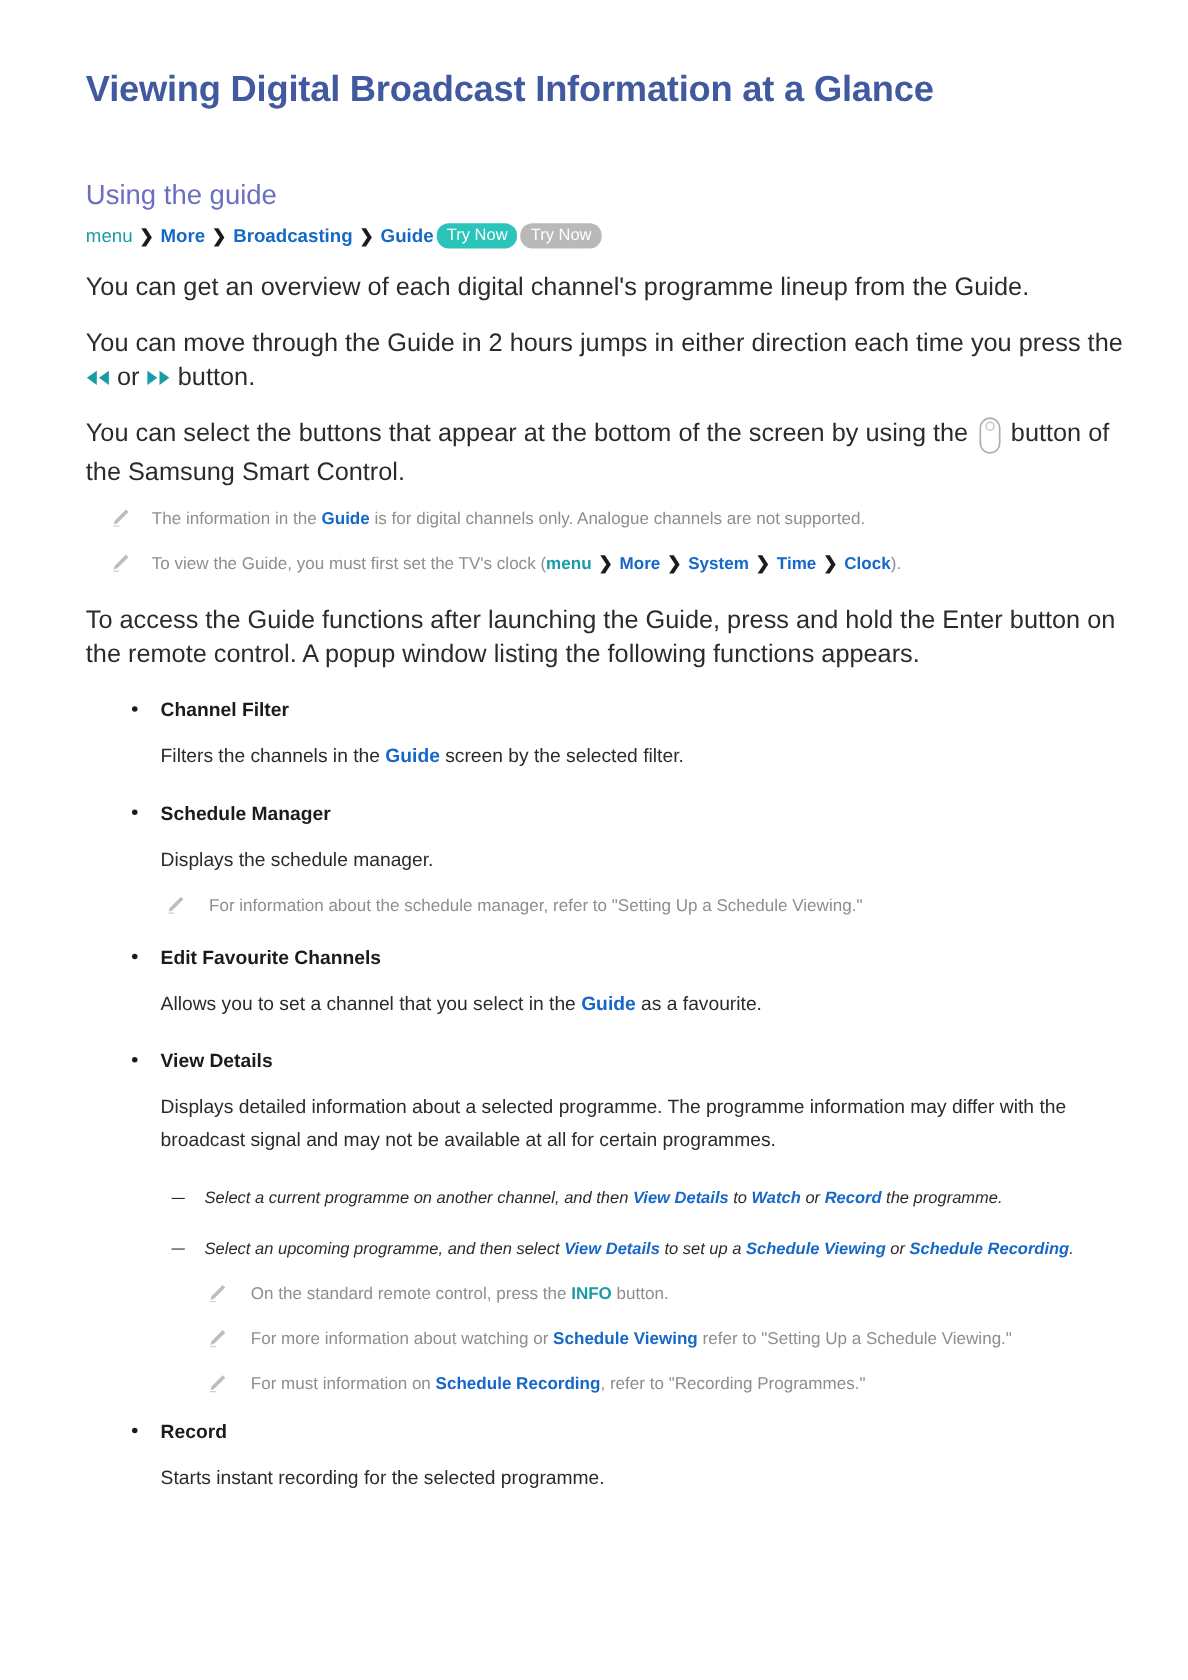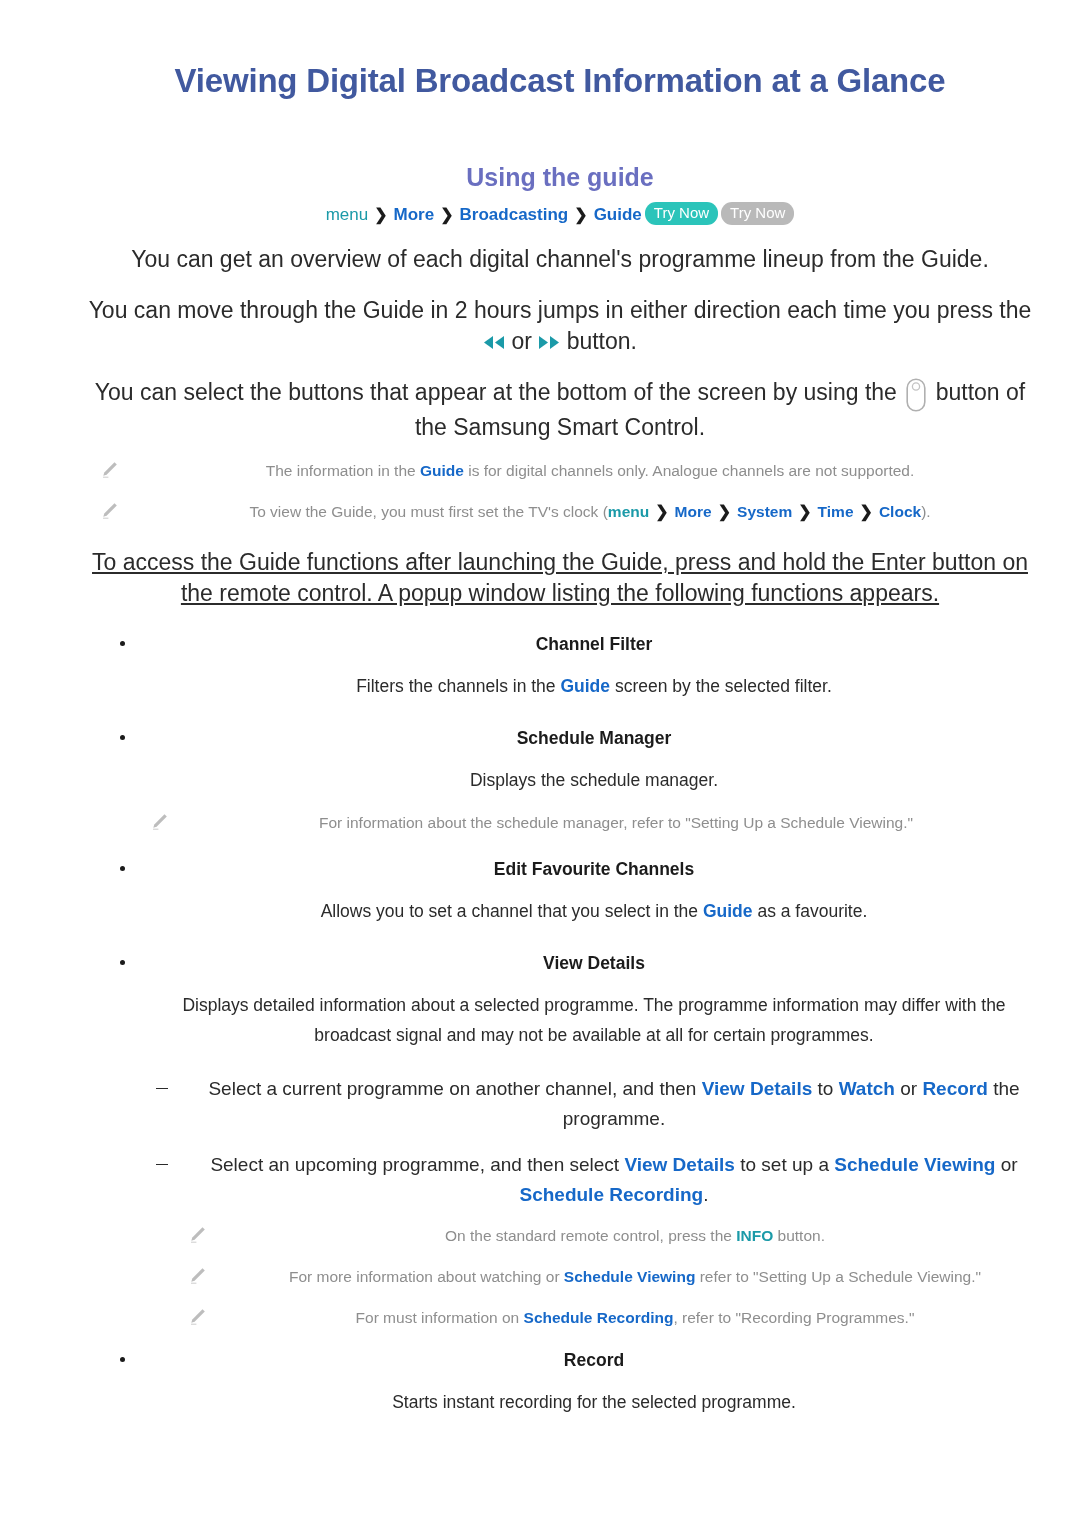--- a/index.html
+++ b/index.html
@@ -13,36 +13,35 @@
     font-family: "Liberation Sans", sans-serif;
     color: #2b2b2b;
     overflow: hidden;
   }
   .page {
     position: relative;
     width: 1080px;
     height: 1153px;
     box-sizing: border-box;
     padding: 62px 38px 0 78px;
-    text-align: center;
   }
 
   
   .page-title {
     font-size: 33px;
     font-weight: bold;
     color: #41599f;
     letter-spacing: -0.2px;
     line-height: 1.15;
     margin: 0 0 62px 0;
     white-space: nowrap;
   }
   .section-heading {
     font-size: 25px;
-    font-weight: bold;
+    font-weight: normal;
     color: #6a6fc0;
     margin: 0 0 10px 0;
     line-height: 1.2;
   }
 
   
   .breadcrumb {
     font-size: 17px;
     line-height: 26px;
     margin: 0 0 16px 0;
@@ -144,24 +143,25 @@
     line-height: 30px;
     color: #2b2b2b;
     margin: 0 0 22px 0;
     padding-left: 68px;
   }
 
   
   .dash-item {
     position: relative;
     padding-left: 108px;
-    font-size: 19px;
+    font-size: 15px;
     line-height: 30px;
     color: #2b2b2b;
     margin: 0 0 16px 0;
+    font-style: italic;
   }
   .dash-item .dash {
     position: absolute;
     left: 78px;
     top: 14px;
     width: 12px;
     height: 1.5px;
     background: #2b2b2b;
   }
 </style>
@@ -202,21 +202,21 @@
   </div>
 
   <div class="note indent-1">
     <span class="pencil"><svg width="19" height="19" viewBox="0 0 19 19">
           <path d="M14.5 2.2 L16.8 4.5 L6.6 14.7 L3.3 15.7 L4.3 12.4 Z" fill="#bdbdbd"></path>
           <path d="M3.0 17.2 L8.4 17.2" stroke="#d0d0d0" stroke-width="1.1" fill="none"></path>
         </svg></span>
     <span>To view the Guide, you must first set the TV's clock (</span><span class="lnk-teal">menu</span><span class="crumb-sep">❯</span><span class="lnk">More</span><span class="crumb-sep">❯</span><span class="lnk">System</span><span class="crumb-sep">❯</span><span class="lnk">Time</span><span class="crumb-sep">❯</span><span class="lnk">Clock</span><span>).</span>
   </div>
 
-  <p class="body" style="margin-top:22px;text-decoration:underline;">To access the Guide functions after launching the Guide, press and hold the Enter button on the remote control. A popup window listing the following functions appears.</p>
+  <p class="body" style="margin-top:22px;">To access the Guide functions after launching the Guide, press and hold the Enter button on the remote control. A popup window listing the following functions appears.</p>
 
   <div class="bullet-item">
     <span class="dot"></span>
     <span>Channel Filter</span>
   </div>
   <p class="sub"><span>Filters the channels in the </span><span class="lnk">Guide</span><span> screen by the selected filter.</span></p>
 
   <div class="bullet-item">
     <span class="dot"></span>
     <span>Schedule Manager</span>

